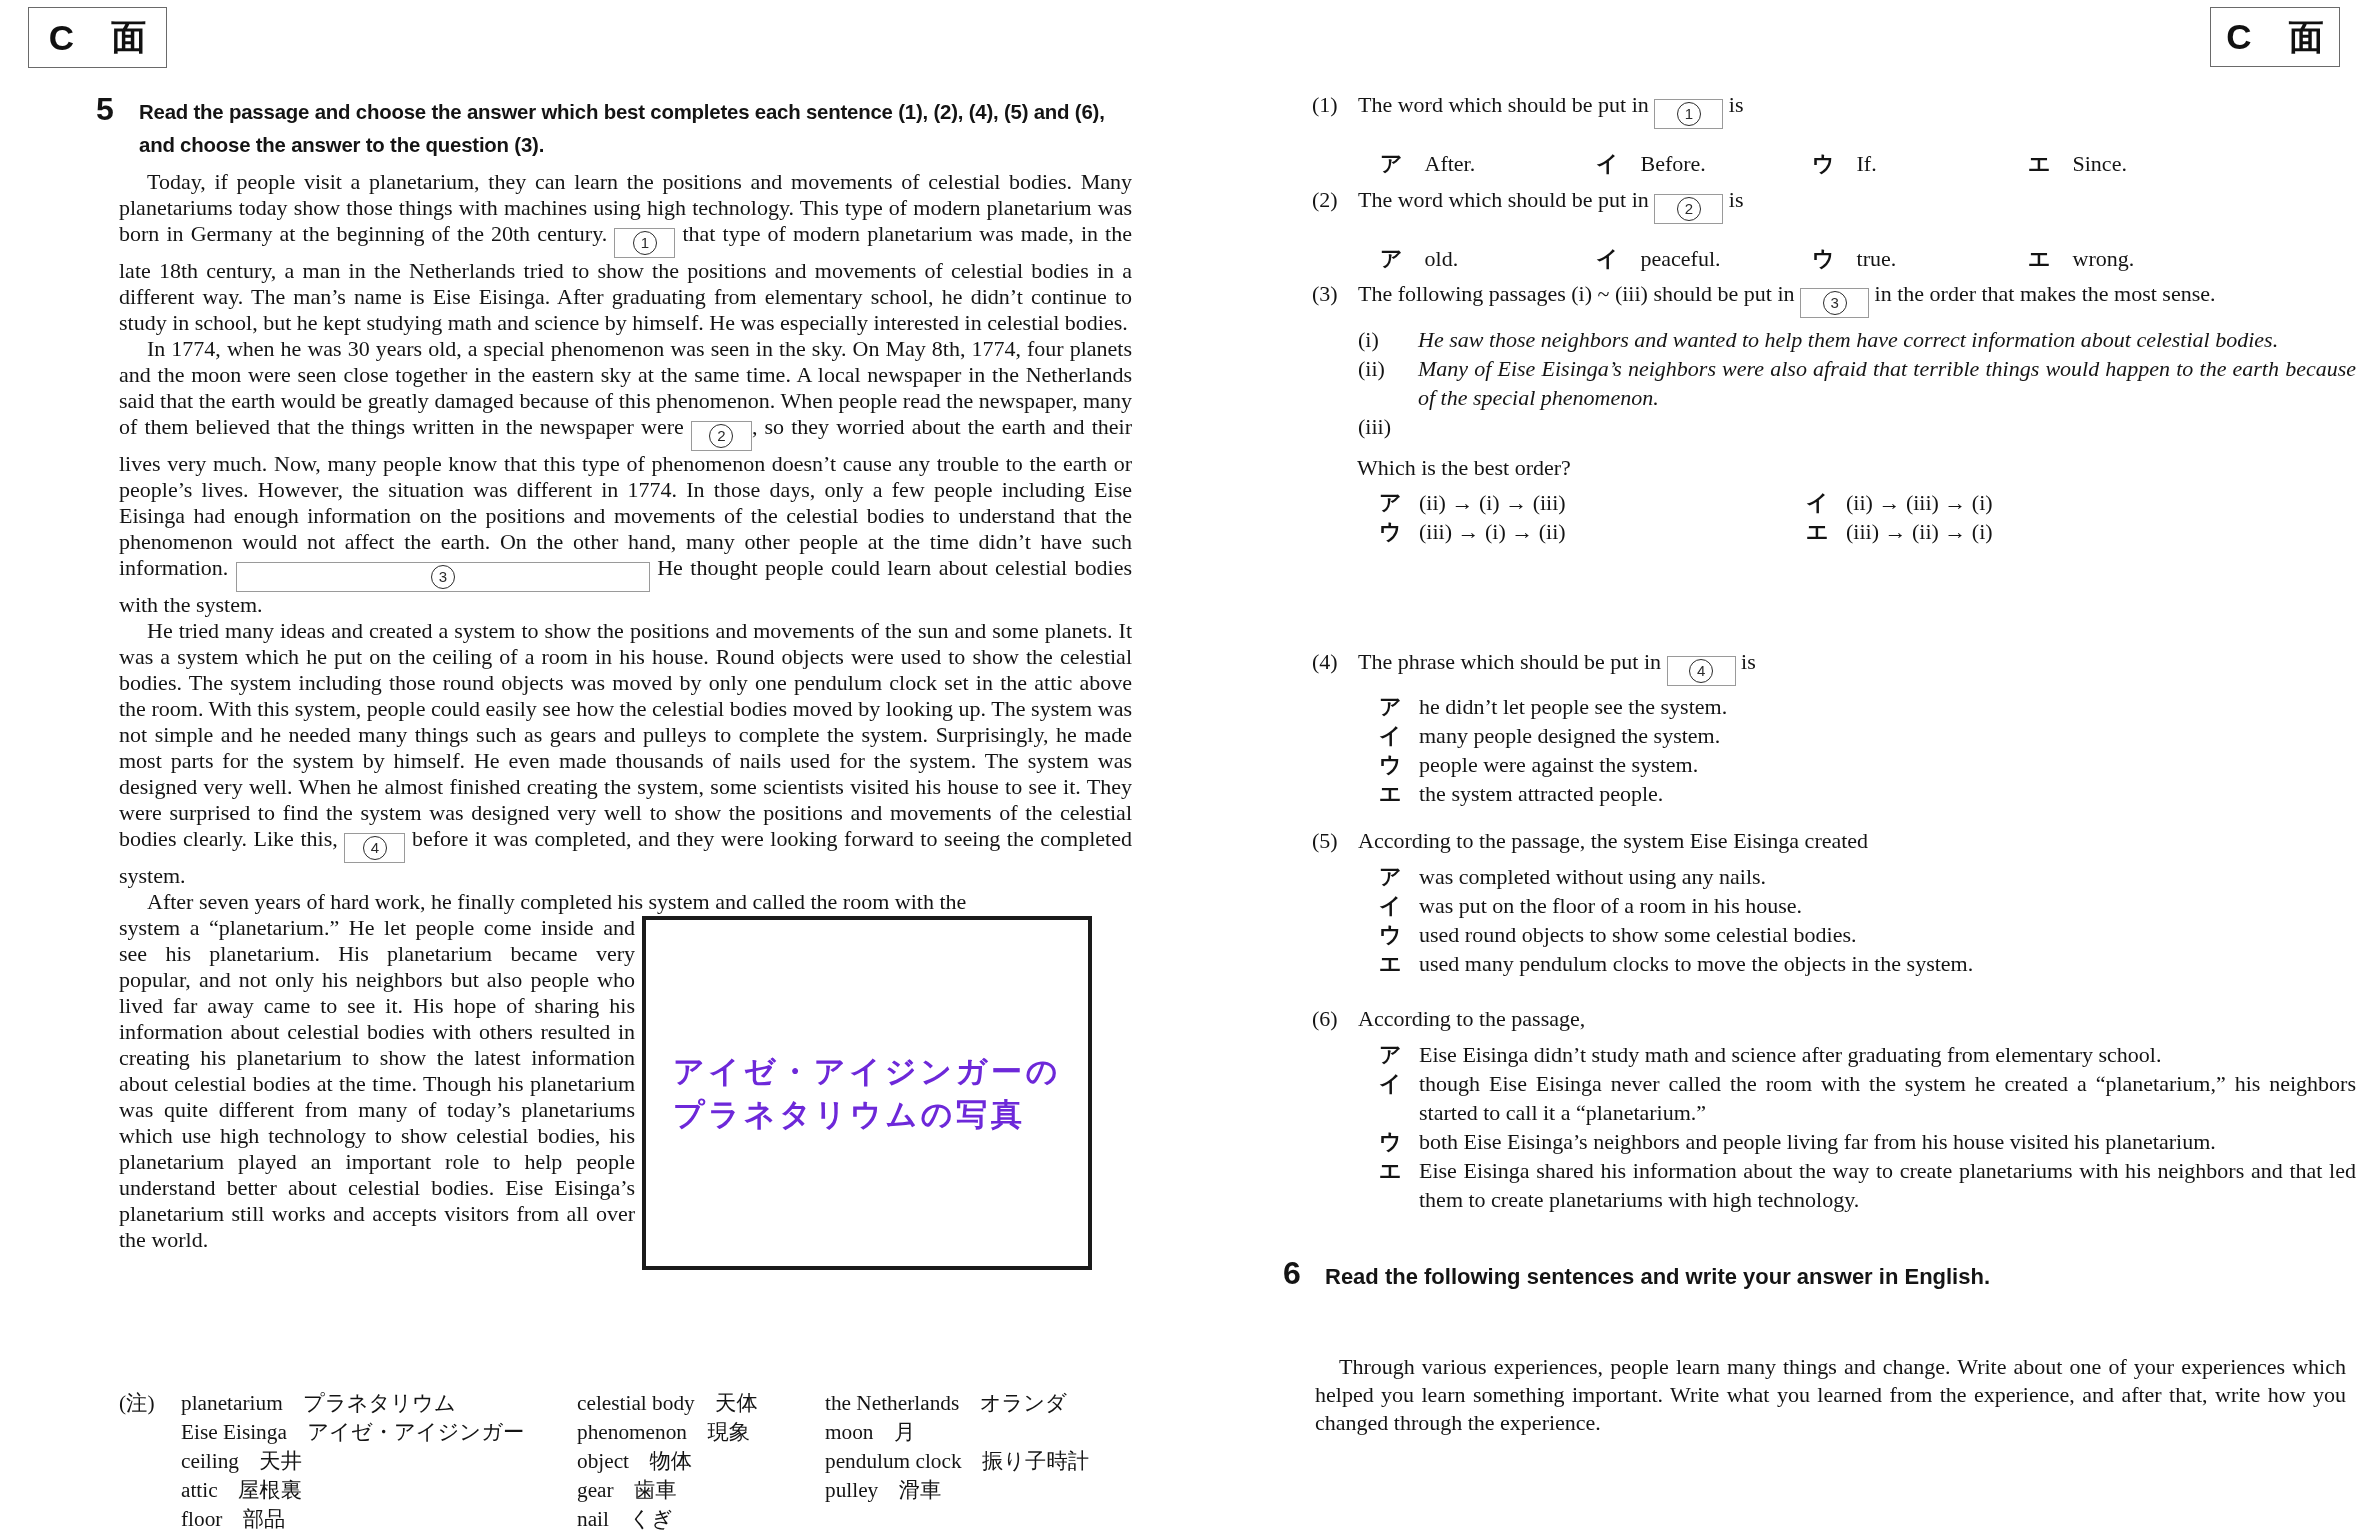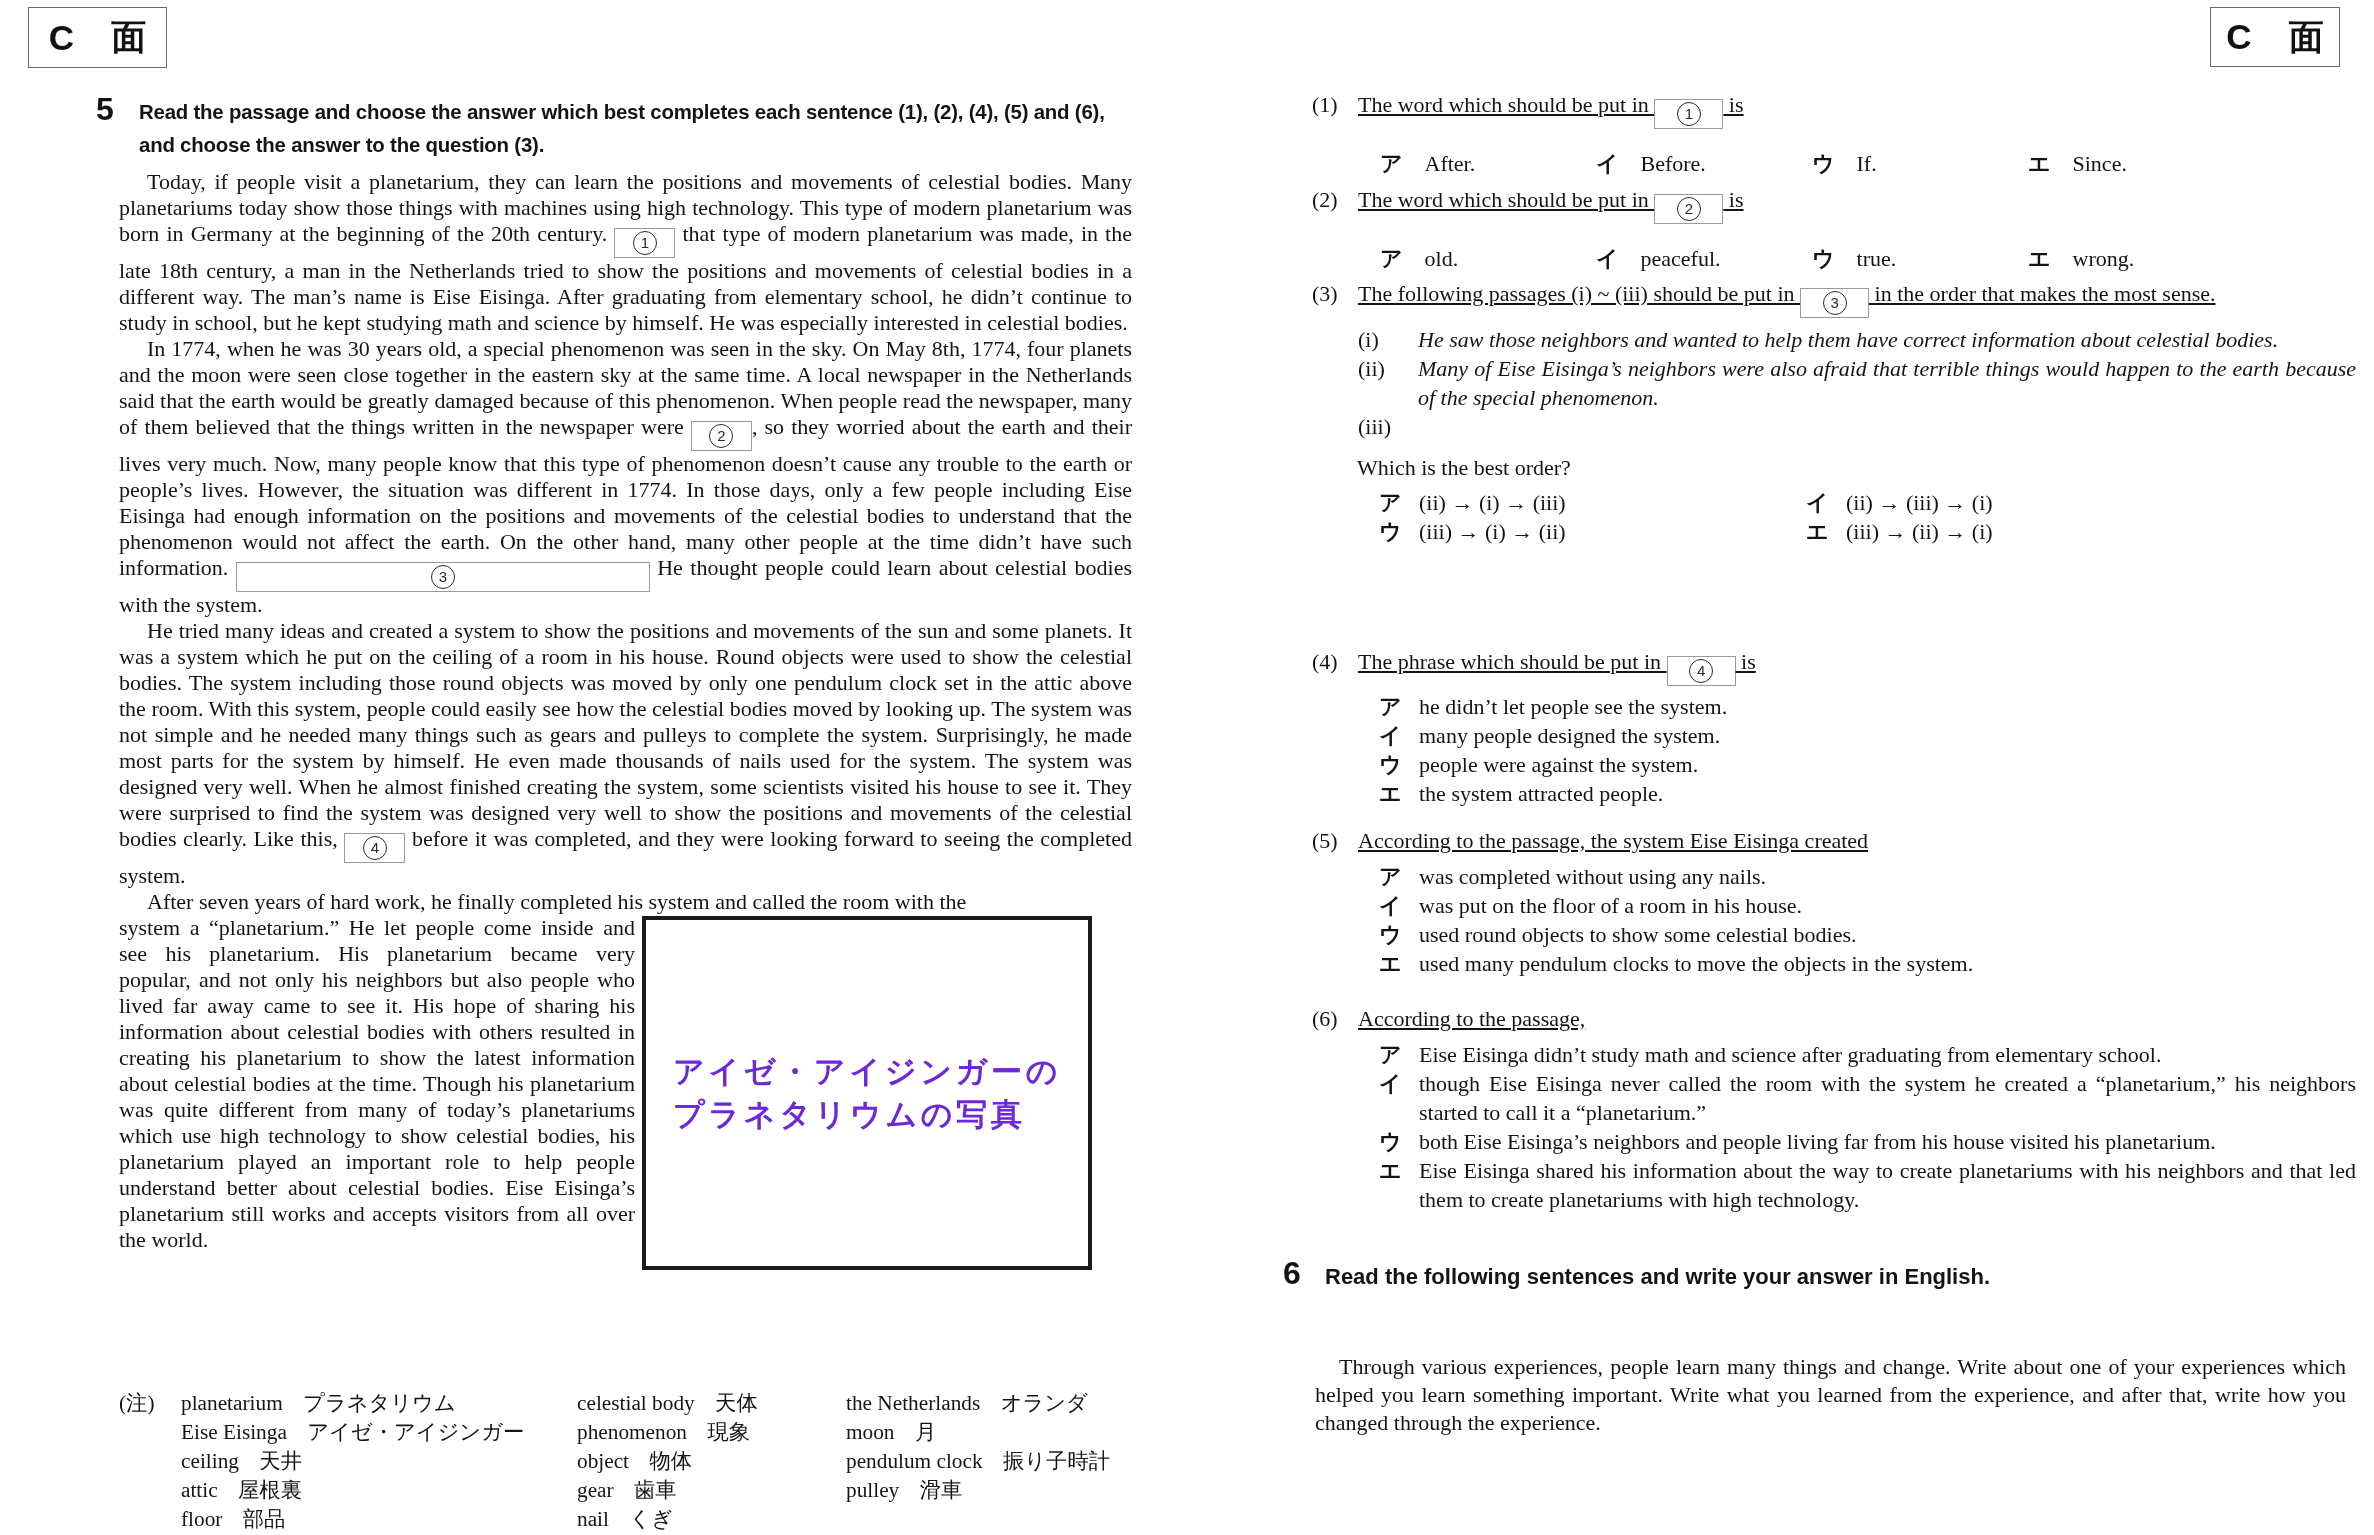--- a/index.html
+++ b/index.html
@@ -53,32 +53,32 @@
     font:700 31px/43px "Liberation Sans","DejaVu Sans",sans-serif;
     letter-spacing:3.7px;text-align:left;color:#6d28d9;
   }
 
   
   .notes{position:absolute;left:119px;top:1389px;font-size:21.3px;line-height:29px;}
   .notes-label{position:absolute;left:0;top:0;}
   .notes-col{position:absolute;top:0;}
   .notes-col.c0{left:62px;font-family:Liberation Serif, serif;}
   .notes-col.c1{left:458px;}
-  .notes-col.c2{left:706px;margin-left:21px;}
+  .notes-col.c2{left:706px;}
   .note-row{white-space:nowrap;}
   .note-reading{margin-left:20.4px;}
 
   
   .rightcol{position:absolute;left:1312px;top:0;width:1044px;
     font-size:22px;line-height:29px;}
   .question{position:absolute;width:1044px;}
   .q1{top:90px}.q2{top:185px}.q3{top:279px}.q4{top:647px}.q5{top:826px}.q6{top:1004px}
   .q-head{display:flex;}
   .q-num{flex:0 0 46px;}
-  .q-stem{flex:1;text-decoration:underline;}
+  .q-stem{flex:1;}
   .q-stem .numbox{min-width:67px;}
 
   .opt-label{font-family:"Liberation Sans","DejaVu Sans",sans-serif;font-weight:700;}
   .opts-row{display:flex;padding-left:68px;margin-top:20.4px;}
   .opts-row .opt{width:216px;display:flex;}
   .opts-row .opt:last-child{width:auto;}
   .opts-row .opt-text{margin-left:22px;}
 
   .opts-col{margin-top:6.5px;padding-left:67px;}
   .opts-col .opt{display:flex;}

